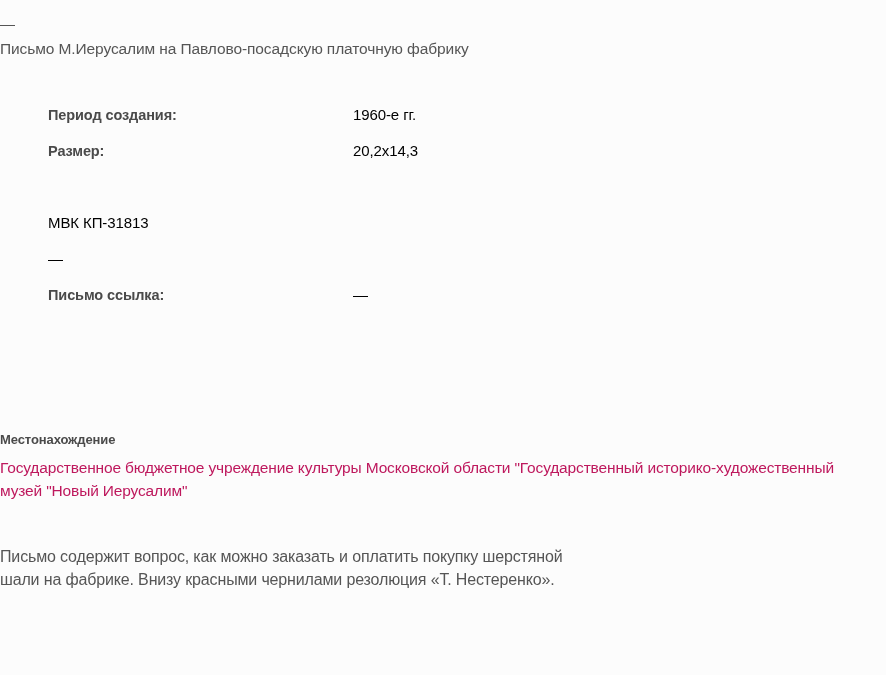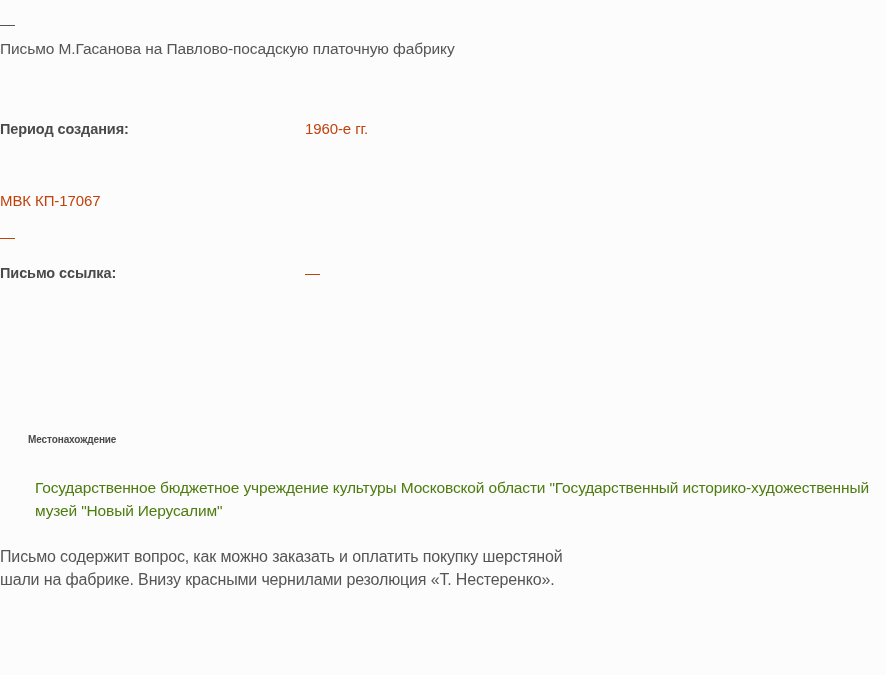--- a/index.html
+++ b/index.html
@@ -36,85 +36,88 @@
     }
     .props {
       position: absolute;
       left: 0;
       top: 104px;
       width: 886px;
     }
     .prop-row {
       display: flex;
       height: 36px;
-      align-items: flex-end;
+      align-items: flex-start;
       line-height: 22px;
+      padding-left: 48px;
     }
     .prop-label {
       width: 305px;
       font-weight: bold;
       color: #4a4a4a;
       font-size: 14.5px;
       letter-spacing: -0.1px;
     }
     .prop-value {
-      color: #c2410c;
+      color: #000000;
       font-size: 15px;
       letter-spacing: -0.1px;
     }
     .location-heading {
       position: absolute;
       left: 0;
       top: 429px;
       font-weight: bold;
       color: #4a4a4a;
-      font-size: 10px;
+      font-size: 13px;
       line-height: 22px;
       letter-spacing: -0.1px;
-      padding-left: 28px;
     }
     .location-link {
       position: absolute;
       left: 0;
-      top: 476px;
+      top: 456px;
       width: 840px;
       font-size: 15.5px;
       line-height: 23px;
-      color: #4d7c0f;
+      color: #be185d;
       text-decoration: none;
       letter-spacing: -0.15px;
       cursor: pointer;
-      padding-left: 35px;
     }
     .description {
       position: absolute;
       left: 0;
       top: 545px;
       width: 590px;
       font-size: 16px;
       line-height: 23px;
       color: #555555;
       letter-spacing: -0.15px;
     }
   </style>
 </head>
 <body>
 
 <div class="dash-top">—</div>
-<div class="title">Письмо М.Гасанова на Павлово-посадскую платочную фабрику</div>
+<div class="title">Письмо М.Иерусалим на Павлово-посадскую платочную фабрику</div>
 
 <div class="props">
   <div class="prop-row">
     <div class="prop-label">Период создания:</div>
     <div class="prop-value">1960-е гг.</div>
   </div>
   <div class="prop-row">
+    <div class="prop-label">Размер:</div>
+    <div class="prop-value">20,2x14,3</div>
   </div>
   <div class="prop-row">
-    <div class="prop-value">МВК КП-17067</div>
+  </div>
+  <div class="prop-row">
+    <div class="prop-value">МВК КП-31813</div>
   </div>
   <div class="prop-row">
     <div class="prop-value">—</div>
   </div>
   <div class="prop-row">
     <div class="prop-label">Письмо ссылка:</div>
     <div class="prop-value">—</div>
   </div>
 </div>
 

